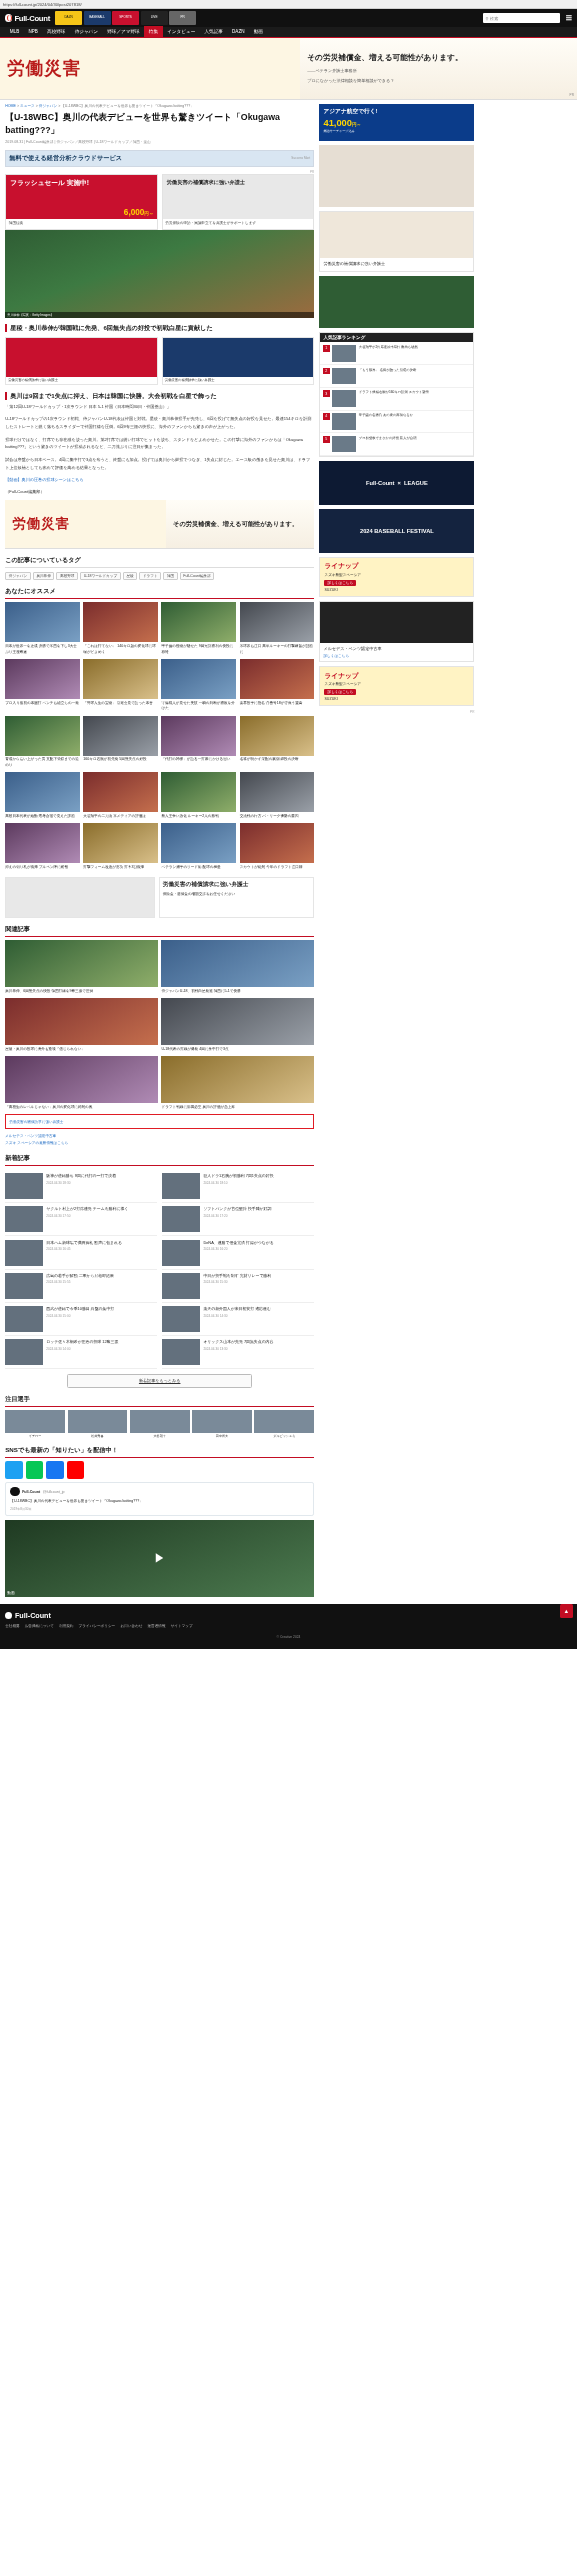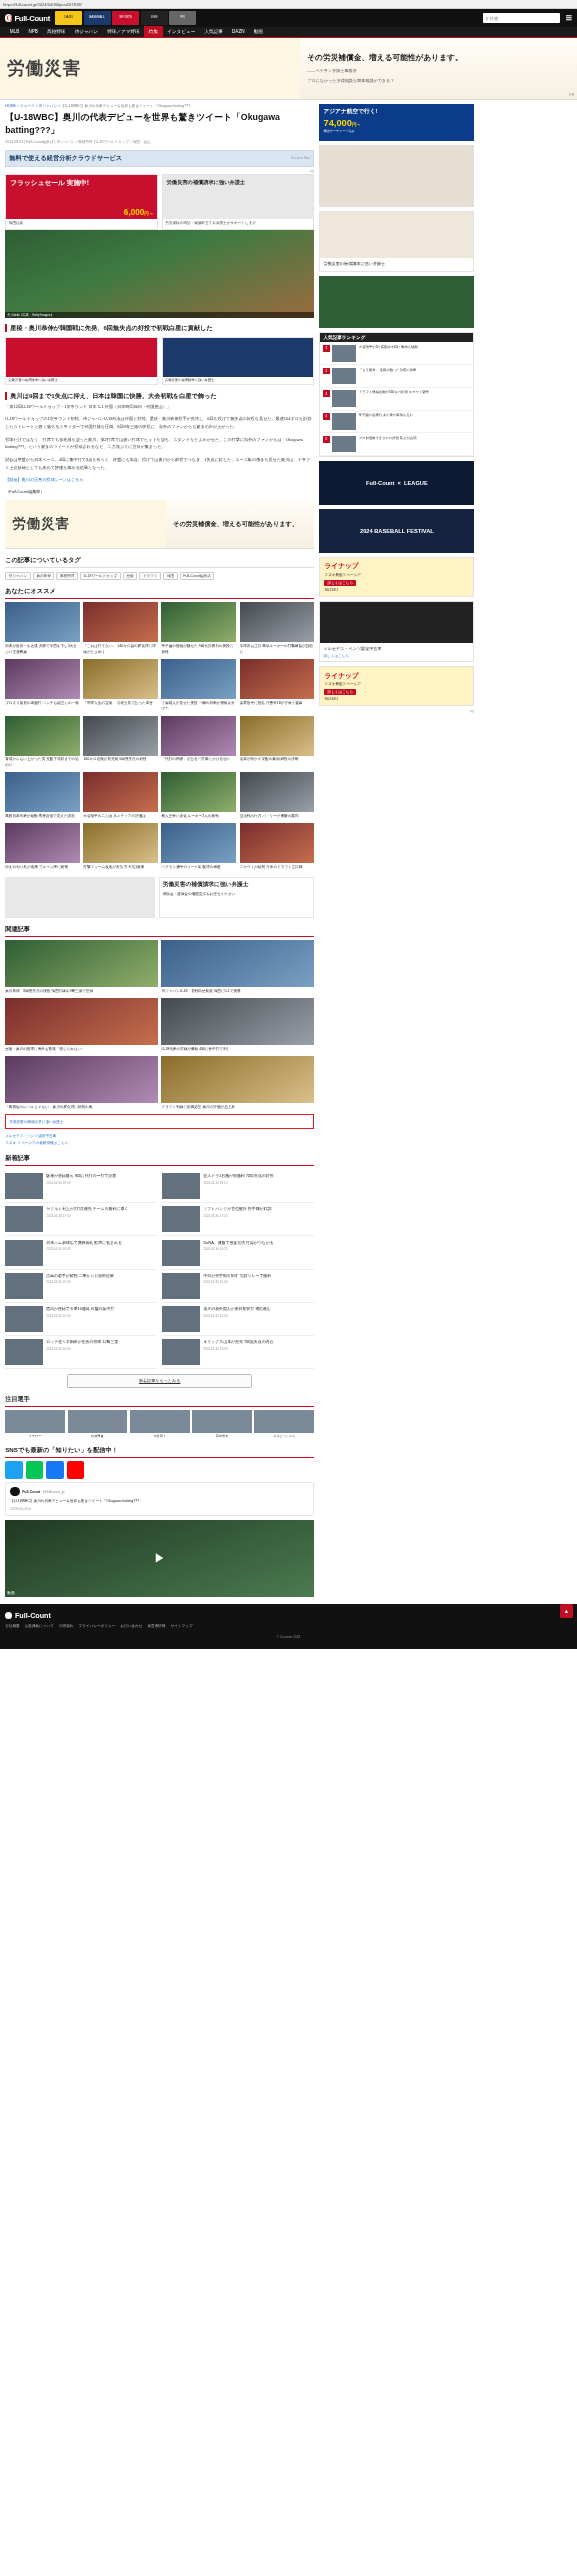--- a/index.html
+++ b/index.html
@@ -78,21 +78,21 @@
   
   .hero {
     height: 62px; background: #f5f2ea; display: flex;
     border-bottom: 0.5px solid #ddd; position: relative; overflow: hidden;
   }
   .hero-left {
     width: 52%; background: #fdf6e3; padding: 6.2px 7.2px;
     display: flex; flex-direction: column; justify-content: center;
   }
   .hero-left .ttl {
-    font-size: 17.5px; font-weight: bold; color: #404040; letter-spacing: 1px;
+    font-size: 17.5px; font-weight: bold; color: #b91c1c; letter-spacing: 1px;
     line-height: 1.05;
   }
   .hero-right {
     flex: 1; padding: 6.2px 7.2px; display: flex; flex-direction: column; justify-content: center;
     background: linear-gradient(180deg,#fffdf7,#f6efe2);
   }
   .hero-right .h1 { font-size: 7.7px; font-weight: bold; line-height: 1.35; color: #222; }
   .hero-right .h2 { font-size: 4.1px; color: #555; margin-top: 4.1px; line-height: 1.5; }
   .hero-badge {
     position: absolute; right: 3.1px; bottom: 2.1px; font-size: 3.1px; color: #888;
@@ -640,21 +640,21 @@
       <div style="position:absolute;left:2.1px;bottom:1.5px;color:#fff;font-size:3.6px">動画</div>
     </div>
 
   </div>
 
   <div class="side-col">
 
     <div class="side-ad" style="height:37px;background:#0b3c8a;color:#fff;padding:4.1px">
       <div style="font-size:5.7px;font-weight:bold">アジアナ航空で行く!</div>
       <div style="font-size:9.3px;font-weight:bold;color:#ffd400;margin-top:2.1px">
-        <span>74,000</span><span style="font-size:4.6px">円～</span>
+        <span>41,000</span><span style="font-size:4.6px">円～</span>
       </div>
       <div style="font-size:3.1px;margin-top:1px">燃油サーチャージ込み</div>
     </div>
 
     <div class="side-ad" style="height:62px;background:#e6ded3"></div>
 
     <div class="side-card">
       <div style="height:46px;background:#efe7da"></div>
       <div style="padding:3.1px;font-size:4.1px;line-height:1.6">労働災害の補償請求に強い弁護士</div>
     </div>

